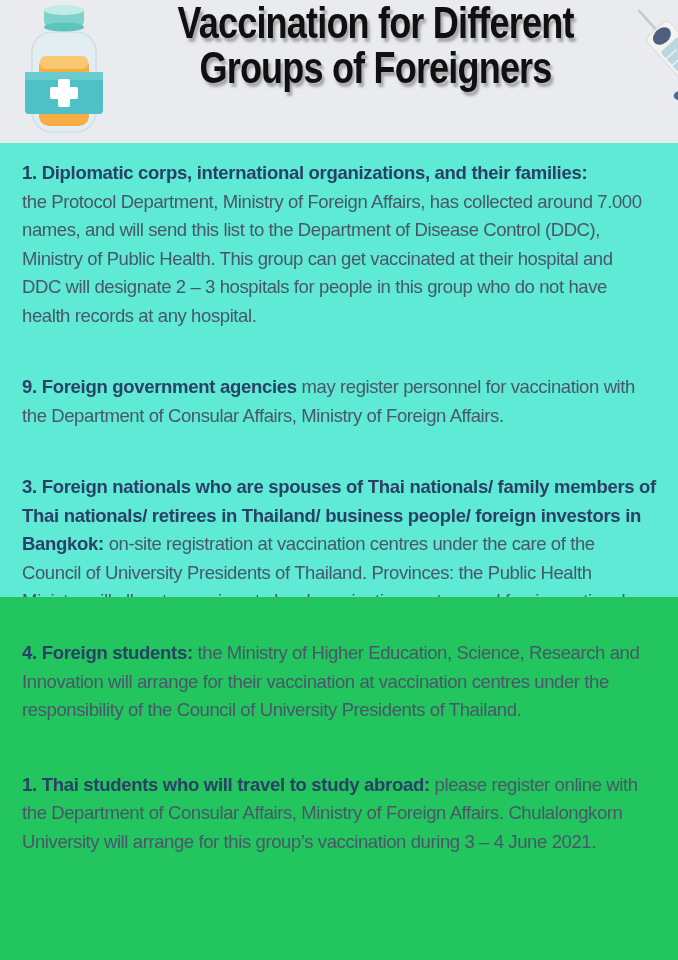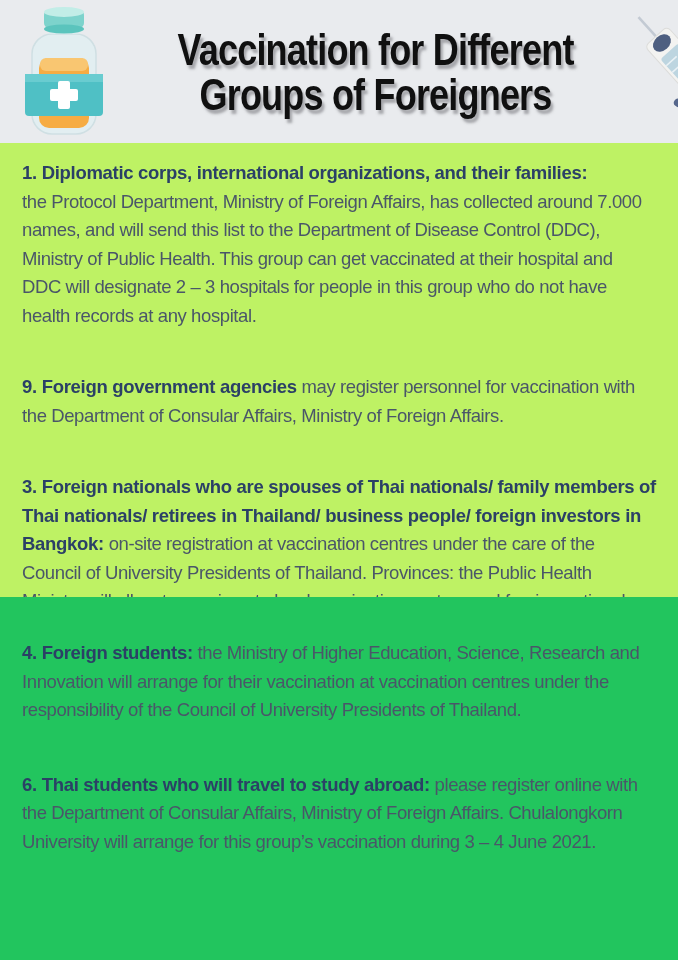--- a/index.html
+++ b/index.html
@@ -13,21 +13,20 @@
     width: 678px; height: 960px;
     overflow: hidden;
   }
 
   
   .header {
     position: relative;
     height: 143px;
     background: #e9ebee;
     display: flex;
-    align-items: center;
     z-index: 2;
   }
   .vial-wrap {
     width: 128px; height: 140px;
     display: flex; align-items: center; justify-content: center;
     flex: 0 0 auto;
   }
   .syringe-wrap {
     width: 130px; height: 130px;
     display: flex; align-items: center; justify-content: center;
@@ -50,21 +49,21 @@
   }
 
   
   .section {
     position: relative;
     box-sizing: border-box;
     z-index: 2;
   }
   .section-gray {
     height: 454px;
-    background: #bef264;
+    background: #5eead4;
     padding: 16px 22px 0 22px;
   }
   .section-light {
     height: 447px;
     background: #22c55e;
     padding: 42px 22px 0 22px;
   }
   .item {
     position: relative;
     z-index: 3;
@@ -189,19 +188,19 @@
 
   <div class="section section-light">
 
     <p class="item">
       <strong>4. Foreign students:</strong>
       <span>the Ministry of Higher Education, Science, Research and Innovation will arrange for their vaccination at vaccination centres under the responsibility of the Council of University Presidents of Thailand.</span>
     </p>
 
 
     <p class="item">
-      <strong>6. Thai students who will travel to study abroad:</strong>
+      <strong>1. Thai students who will travel to study abroad:</strong>
       <span>please register online with the Department of Consular Affairs, Ministry of Foreign Affairs. Chulalongkorn University will arrange for this group’s vaccination during 3 – 4 June 2021.</span>
     </p>
 
   </div>
 
 </div>
 
 </body></html>

